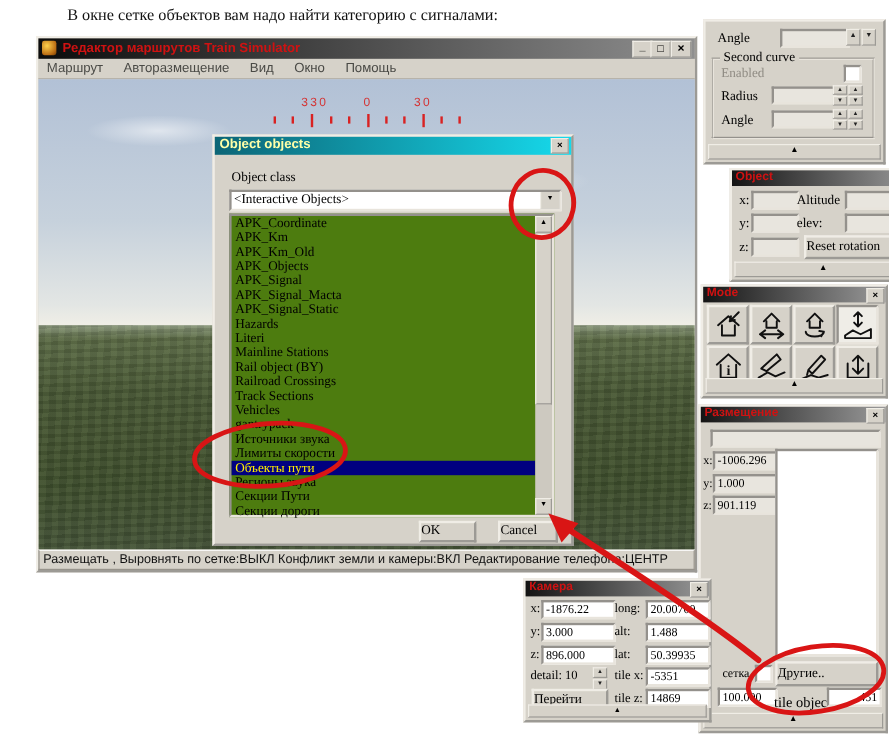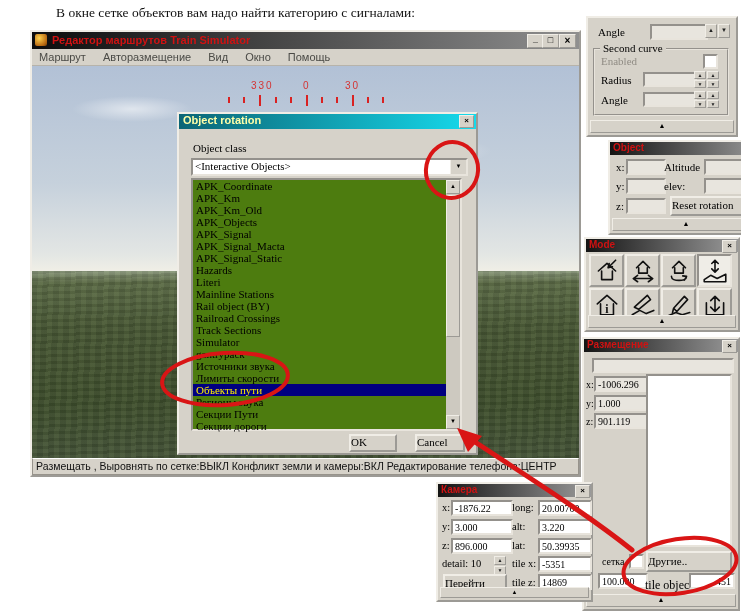--- a/index.html
+++ b/index.html
@@ -104,21 +104,21 @@
   </div>
 
   <div style="height:15px;background:#d6d2c9;border:1px solid #97938b;border-top-color:#fff;
               font:10.5px 'Liberation Sans',sans-serif;line-height:14px;padding-left:3px;color:#111;
               white-space:nowrap;overflow:hidden;">Размещать , Выровнять по сетке:ВЫКЛ Конфликт земли и камеры:ВКЛ Редактирование телефона:ЦЕНТР</div>
 </div>
 
 <div class="abs out" style="left:177px;top:112px;width:297px;height:339px;z-index:5;">
   <div style="height:15px;line-height:15px;background:linear-gradient(90deg,#0c6576,#16daec);
               color:#ffffa8;font:bold 11px 'Liberation Sans',sans-serif;padding-left:4px;position:relative;">
-    <span>Object rotation</span>
+    <span>Object objects</span>
     <span class="xbtn" style="top:1px;right:2px;">×</span>
   </div>
   <div class="lbl" style="left:14px;top:28px;">Object class</div>
 
   <div class="abs field" style="left:12px;top:44px;width:269px;height:14px;">
     <span>&lt;Interactive Objects&gt;</span>
     <div class="abs out1" style="right:-1px;top:-1px;width:15px;height:14px;text-align:center;font-size:6px;line-height:13px;">
       <span>▼</span>
     </div>
   </div>
@@ -131,21 +131,21 @@
       <div class="lrow">APK_Objects</div>
       <div class="lrow">APK_Signal</div>
       <div class="lrow">APK_Signal_Macta</div>
       <div class="lrow">APK_Signal_Static</div>
       <div class="lrow">Hazards</div>
       <div class="lrow">Literi</div>
       <div class="lrow">Mainline Stations</div>
       <div class="lrow">Rail object (BY)</div>
       <div class="lrow">Railroad Crossings</div>
       <div class="lrow">Track Sections</div>
-      <div class="lrow">Simulator</div>
+      <div class="lrow">Vehicles</div>
       <div class="lrow">gantrypack</div>
       <div class="lrow">Источники звука</div>
       <div class="lrow">Лимиты скорости</div>
       <div class="lrow sel">Объекты пути</div>
       <div class="lrow">Регионы звука</div>
       <div class="lrow">Секции Пути</div>
       <div class="lrow">Секции дороги</div>
     </div>
 
     <div class="abs" style="right:0;top:0;bottom:0;width:14px;background:#cdc9c0;">
@@ -293,21 +293,21 @@
     <span>Камера</span>
     <span class="xbtn">×</span>
   </div>
   <div class="lbl" style="left:4px;top:18px;font-size:10.5px;">x:</div>
   <div class="abs field" style="left:13px;top:16px;width:54px;height:12px;font-size:10px;">-1876.22</div>
   <div class="lbl" style="left:74px;top:18px;font-size:10.5px;">long:</div>
   <div class="abs field" style="left:100px;top:16px;width:46px;height:12px;font-size:10px;">20.00700</div>
   <div class="lbl" style="left:4px;top:37px;font-size:10.5px;">y:</div>
   <div class="abs field" style="left:13px;top:35px;width:54px;height:12px;font-size:10px;">3.000</div>
   <div class="lbl" style="left:74px;top:37px;font-size:10.5px;">alt:</div>
-  <div class="abs field" style="left:100px;top:35px;width:46px;height:12px;font-size:10px;">3.220</div>
+  <div class="abs field" style="left:100px;top:35px;width:46px;height:12px;font-size:10px;">1.488</div>
   <div class="lbl" style="left:4px;top:56px;font-size:10.5px;">z:</div>
   <div class="abs field" style="left:13px;top:54px;width:54px;height:12px;font-size:10px;">896.000</div>
   <div class="lbl" style="left:74px;top:56px;font-size:10.5px;">lat:</div>
   <div class="abs field" style="left:100px;top:54px;width:46px;height:12px;font-size:10px;">50.39935</div>
   <div class="lbl" style="left:4px;top:74px;font-size:10.5px;">detail: 10</div>
   <div class="abs" style="left:56px;top:72px;width:12px;">
     <div class="sbtn" style="height:7px;line-height:6px;">▲</div>
     <div class="sbtn" style="height:7px;line-height:6px;margin-top:1px;">▼</div>
   </div>
   <div class="lbl" style="left:74px;top:74px;font-size:10.5px;">tile x:</div>

